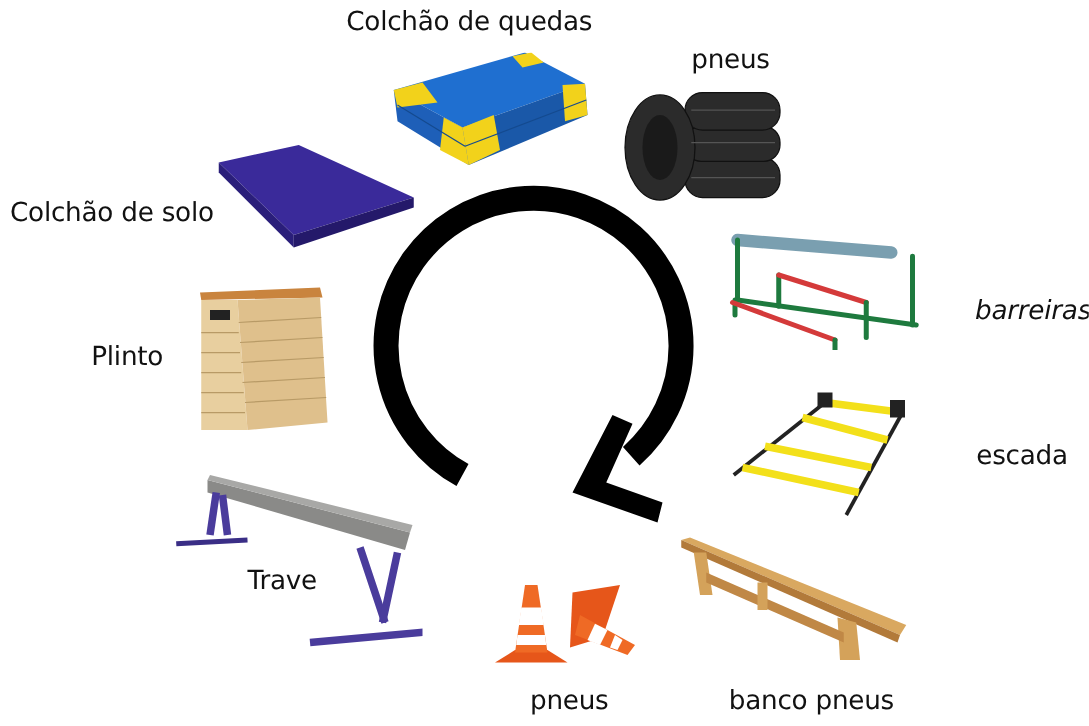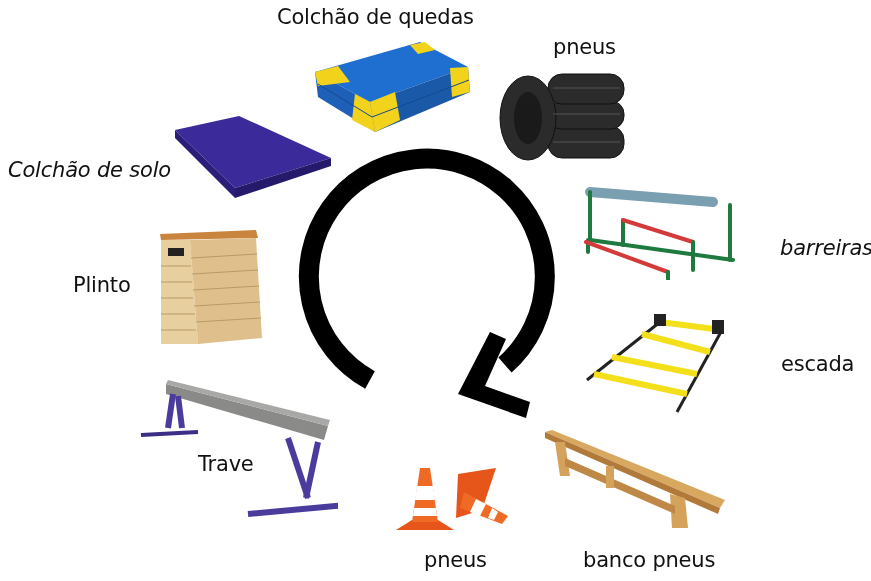--- a/index.html
+++ b/index.html
@@ -145,20 +145,20 @@
         <line x1="38" y1="96" x2="103" y2="92"></line>
       <line x1="3" y1="40" x2="33" y2="40"></line>
         <line x1="3" y1="56" x2="34" y2="56"></line>
         <line x1="3" y1="72" x2="35" y2="72"></line>
       <line x1="3" y1="88" x2="37" y2="88"></line>
         <line x1="3" y1="104" x2="38" y2="104"></line>
     </g>
   </svg>
 </div>
 
-<div class="label" style="left:8px;top:158px;font-style:italic;">Colchão de solo</div>
+<div class="label" style="left:8px;top:158px;">Colchão de solo</div>
 <div class="art" style="left:173px;top:116px;">
   <svg width="160" height="85" viewBox="0 0 160 85">
     <polygon points="2,14 66,0 158,42 62,72" fill="#3a2a9a"></polygon>
     <polygon points="2,14 62,72 62,82 2,22" fill="#2a1e7a"></polygon>
     <polygon points="62,72 158,42 158,50 62,82" fill="#24196a"></polygon>
   </svg>
 </div>
 
 </body></html>

